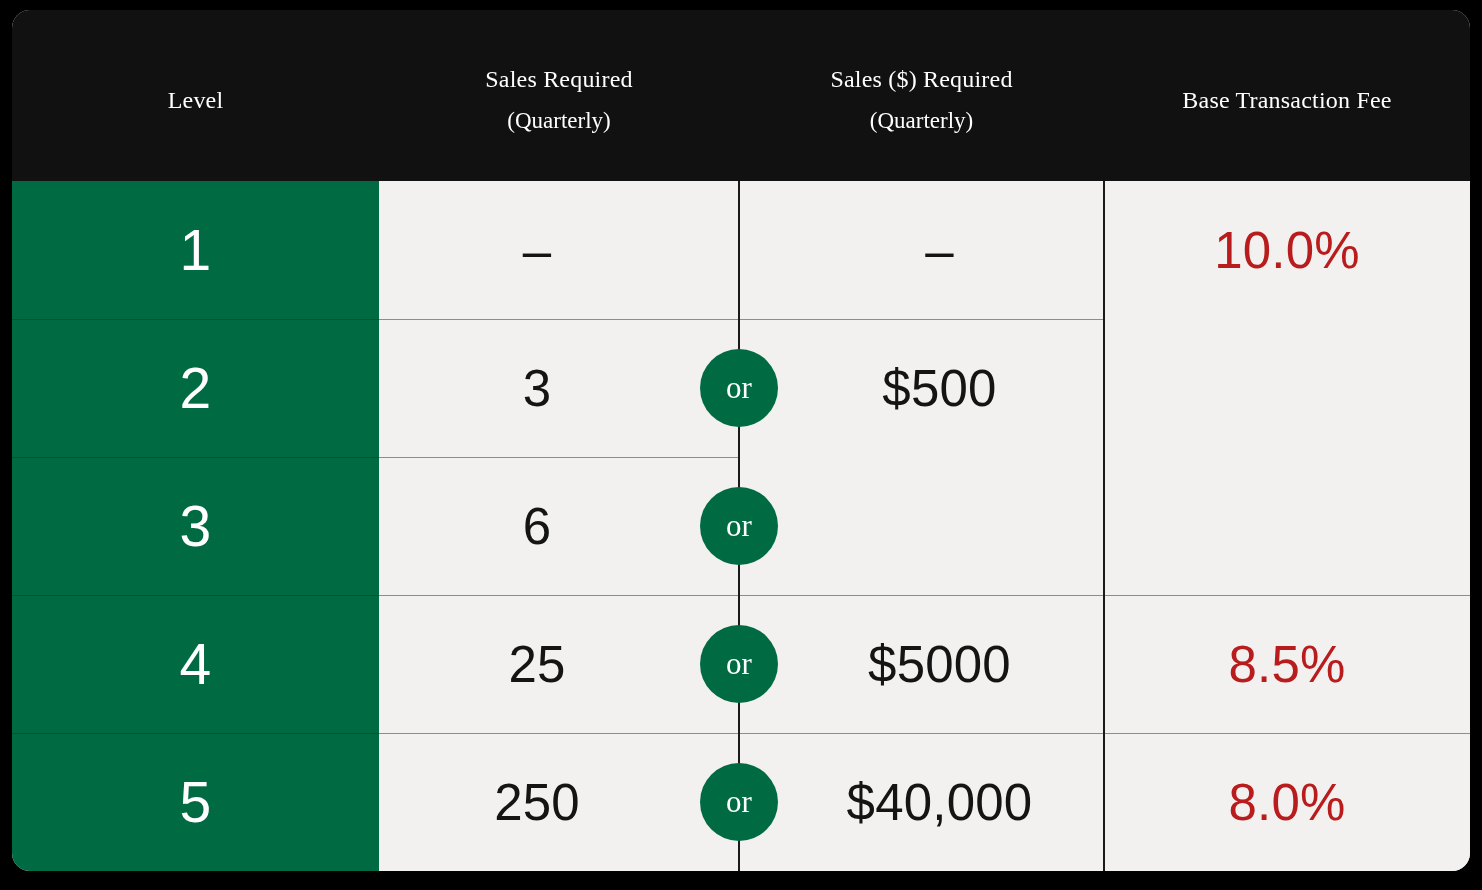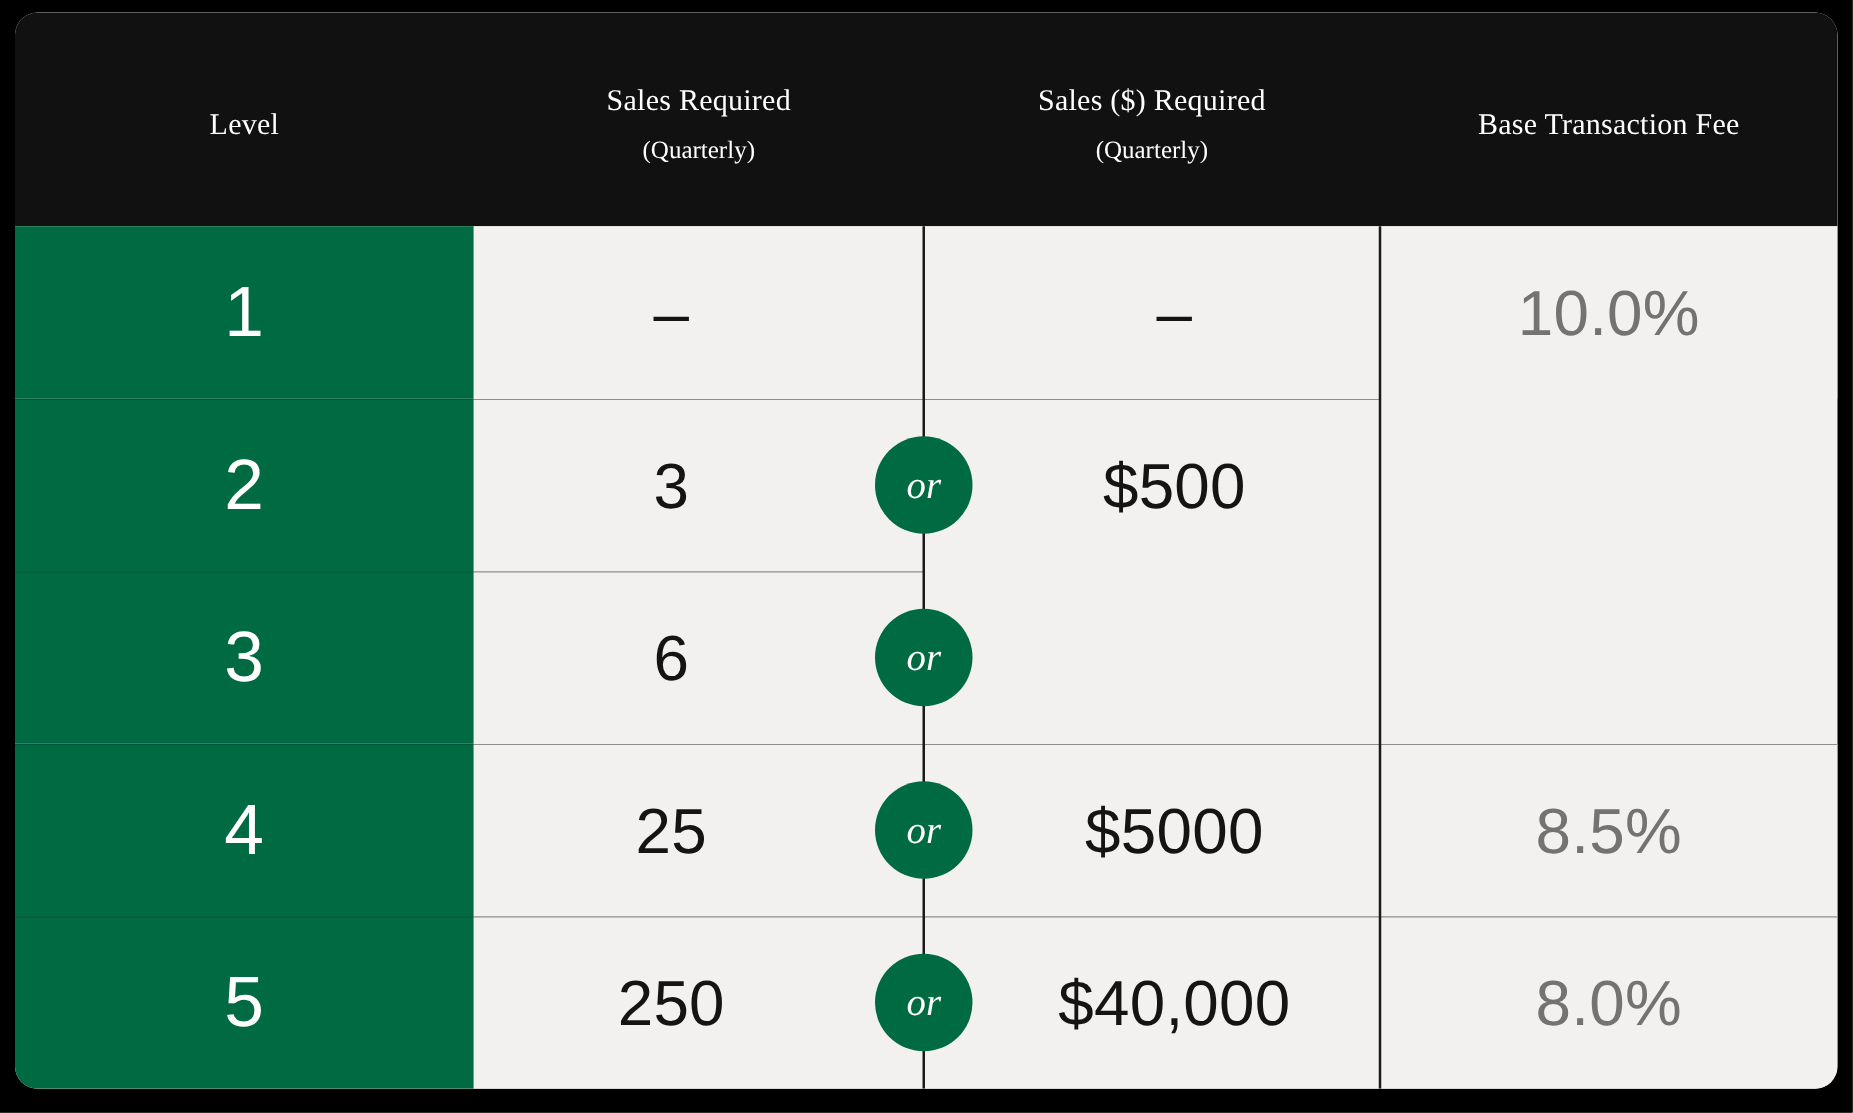--- a/index.html
+++ b/index.html
@@ -58,21 +58,21 @@
     font-size: 24px;
     font-weight: 400;
     line-height: 1.12;
     letter-spacing: 0.2px;
     white-space: nowrap;
   }
 
   .th .th-main.two-line { white-space: normal; }
 
   .th .th-sub {
-    font-size: 20px;
+    font-size: 23px;
     font-weight: 400;
     line-height: 1.25;
     margin-top: 14px;
   }
 
   .col1 { width: 367px; }
   .col2 { width: 360px; }
   .col3 { width: 365px; }
   .col4 { width: 366px; }
 
@@ -117,21 +117,21 @@
   .cell-data {
     background: #F2F1EF;
     color: #141414;
     font-family: "Liberation Sans", sans-serif;
     font-size: 51px;
     font-weight: 400;
     letter-spacing: 0.2px;
   }
   .cell-fee {
     background: #F2F1EF;
-    color: #737373;
+    color: #b91c1c;
     font-family: "Liberation Sans", sans-serif;
     font-size: 51px;
     font-weight: 400;
     letter-spacing: 0.2px;
   }
   .trow + .trow .cell-data,
   .trow + .trow .cell-fee { box-shadow: inset 0 1px 0 0 #8D8D8B; }
 
   
   .cell-data .val { transform: translateX(-22px); }
@@ -159,21 +159,20 @@
     background: #006B43;
     color: #FFFFFF;
     display: flex;
     align-items: center;
     justify-content: center;
     font-family: "Liberation Serif", "DejaVu Serif", serif;
     font-size: 31px;
     line-height: 1;
     z-index: 3;
     left: 688px;
-    font-style: italic;
   }
   .or-badge .or-txt { transform: translateY(-1px); }
 </style>
 </head>
 <body>
 
 <div id="stage">
 
   <div class="card">
 

